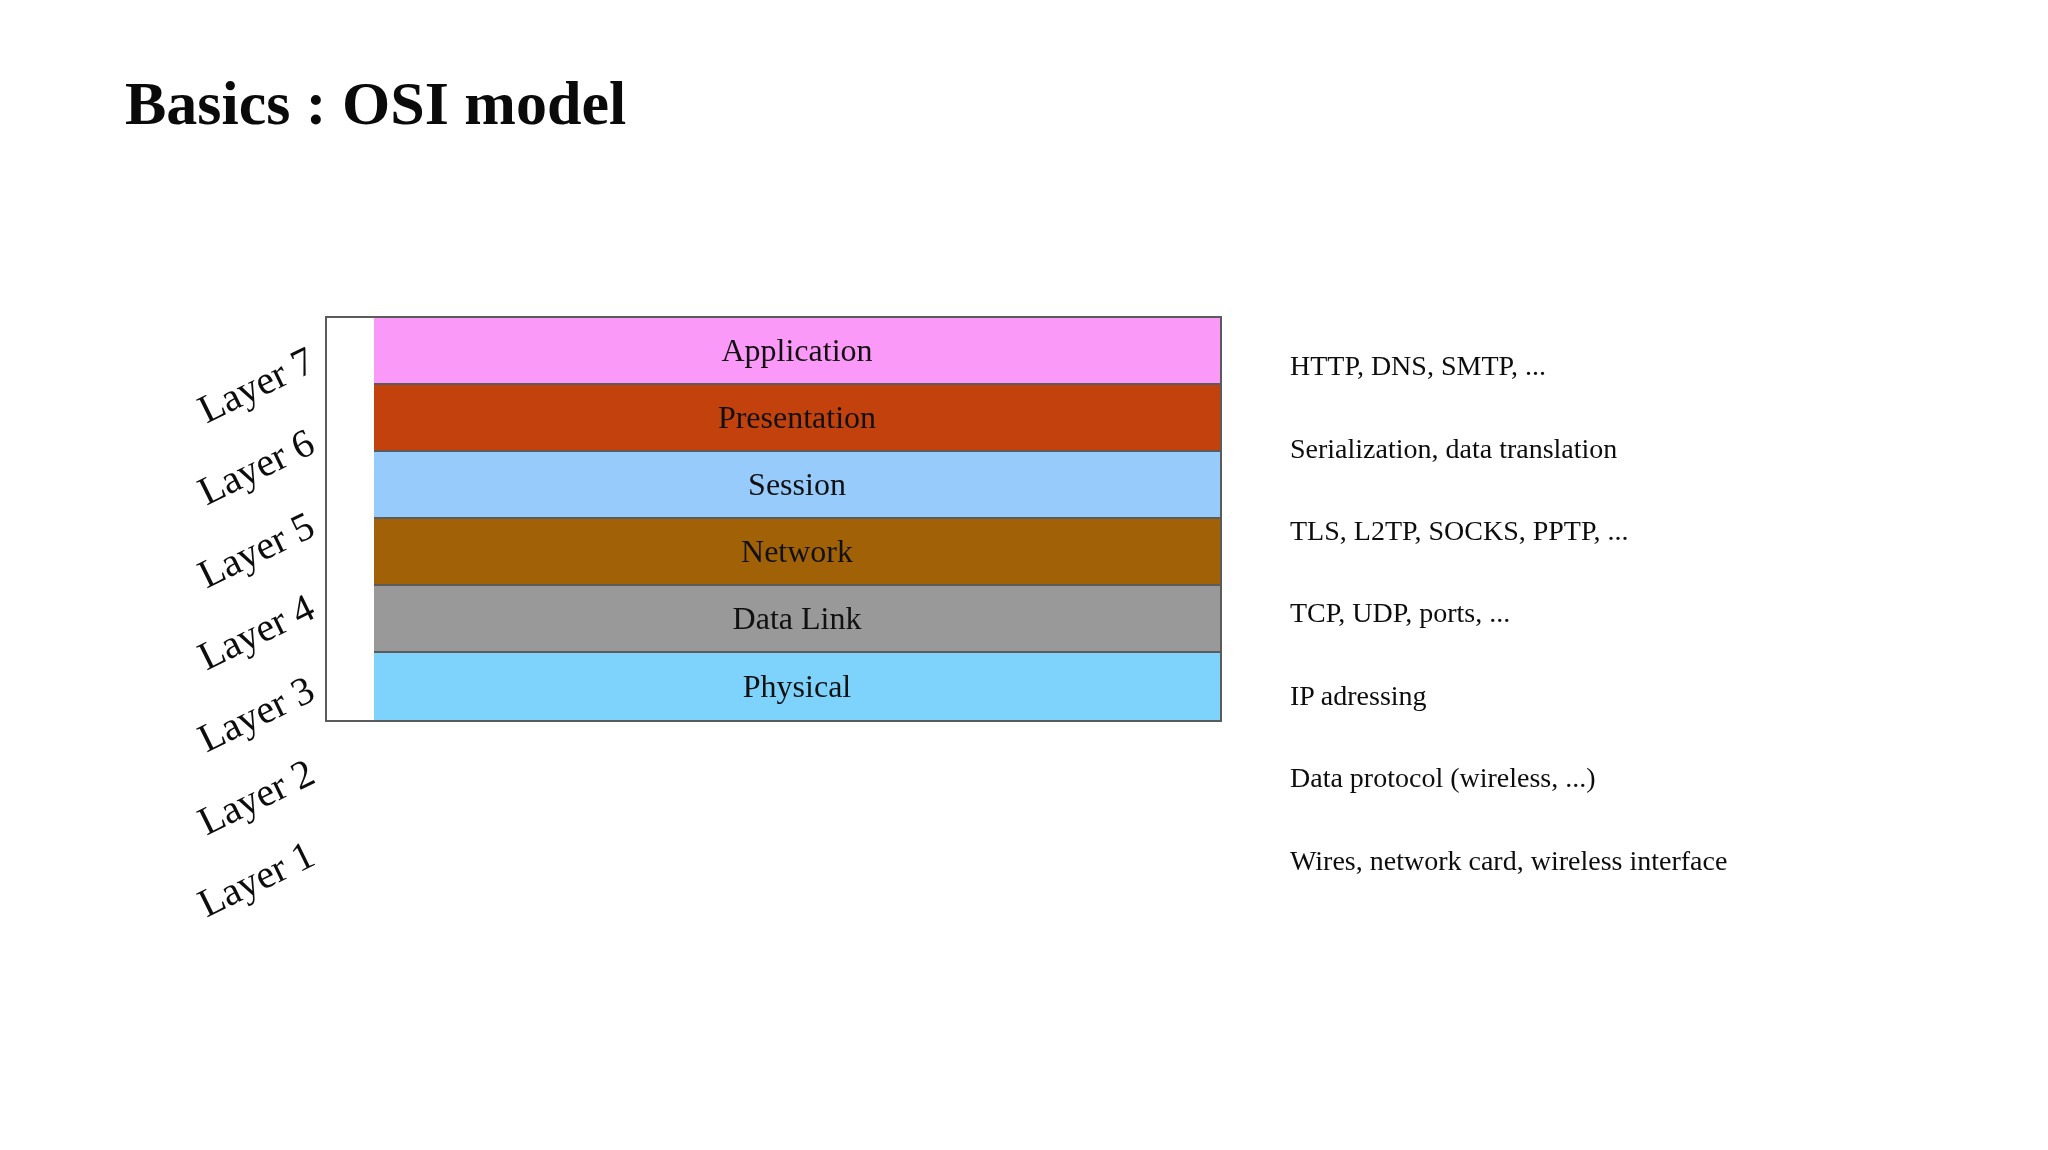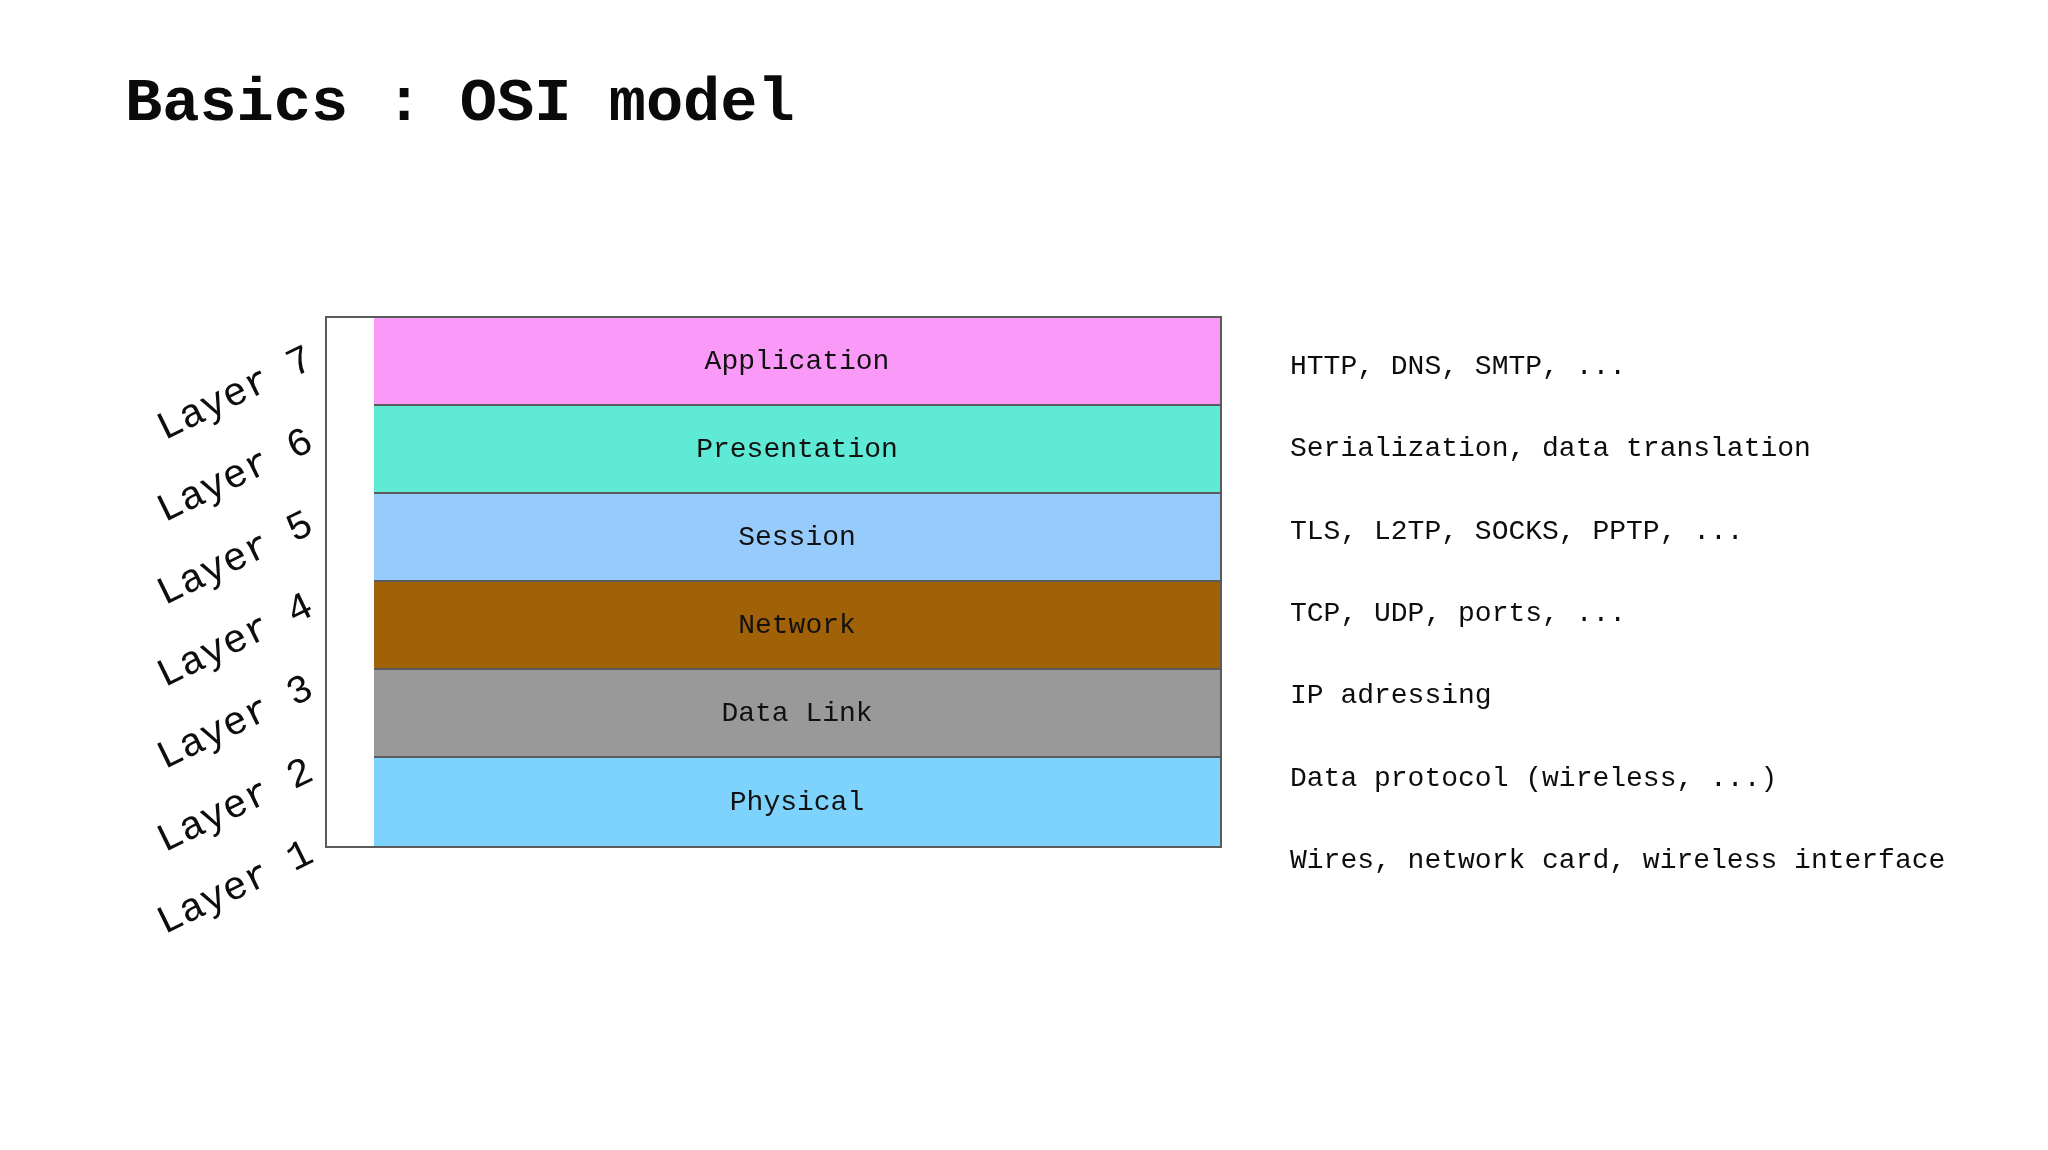--- a/index.html
+++ b/index.html
@@ -3,21 +3,21 @@
 <meta charset="utf-8">
 <style>
   * { margin: 0; padding: 0; box-sizing: border-box; }
   html, body { background: #ffffff; }
   .slide {
     position: relative;
     width: 2048px;
     height: 1150px;
     background: #ffffff;
     overflow: hidden;
-    font-family: Liberation Mono, monospace;
+    font-family: Liberation Serif, serif;
     color: #0d0d0d;
   }
   .slide-title {
     position: absolute;
     left: 125px;
     top: 68px;
     font-size: 62px;
     font-weight: 700;
     letter-spacing: 0px;
     color: #0a0a0a;
@@ -47,26 +47,26 @@
   }
   
   .layer-stack {
     position: absolute;
     left: 325px;
     top: 316px;
     width: 897px;
     border: 2px solid #5b5b5b;
   }
   .layer-box {
-    height: 88px;
+    height: 67px;
     border-bottom: 2px solid #5b5b5b;
     display: flex;
     align-items: center;
     justify-content: center;
-    font-size: 28px;
+    font-size: 32px;
     color: #111111;
     white-space: nowrap;
     margin-left: 47px;
   }
   .layer-box:last-child { border-bottom: none; }
   
   .layer-descs {
     position: absolute;
     left: 1290px;
     top: 316px;
@@ -111,21 +111,21 @@
     <div class="layer-label-cell">
         <span class="layer-label-text">Layer 2</span>
       </div>
     <div class="layer-label-cell">
         <span class="layer-label-text">Layer 1</span>
       </div>
   </div>
 
   <div class="layer-stack">
     <div class="layer-box" style="background: rgb(251, 153, 248);">Application</div>
-    <div class="layer-box" style="background: #5eead4;">Presentation</div>
+    <div class="layer-box" style="background: #c2410c;">Presentation</div>
     <div class="layer-box" style="background: rgb(151, 203, 252);">Session</div>
     <div class="layer-box" style="background: #a16207;">Network</div>
     <div class="layer-box" style="background: rgb(153, 153, 153);">Data Link</div>
     <div class="layer-box" style="background: #7dd3fc;">Physical</div>
   </div>
 
   <div class="layer-descs">
     <div class="layer-desc-cell">
         <span class="layer-desc-text">HTTP, DNS, SMTP, ...</span>
       </div>

